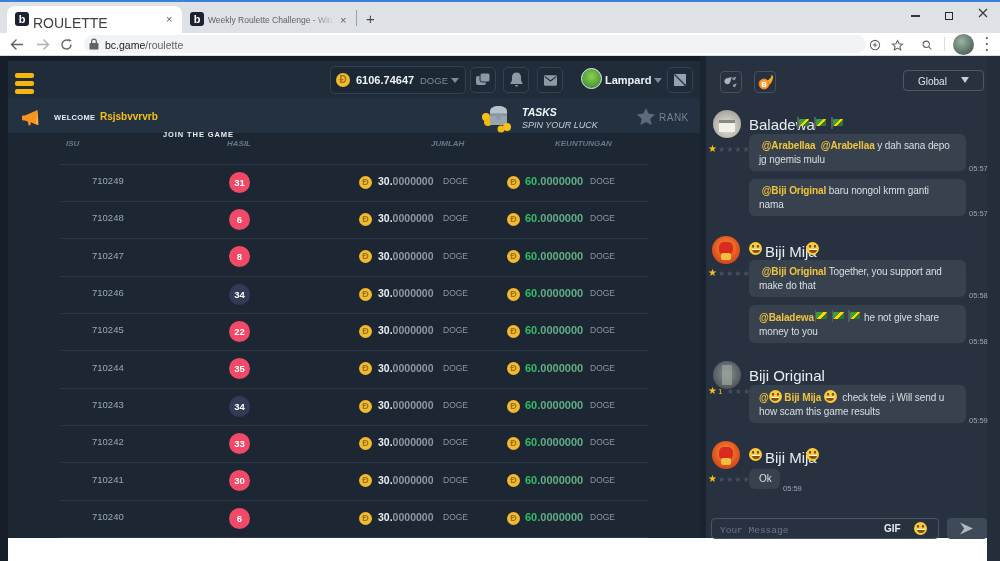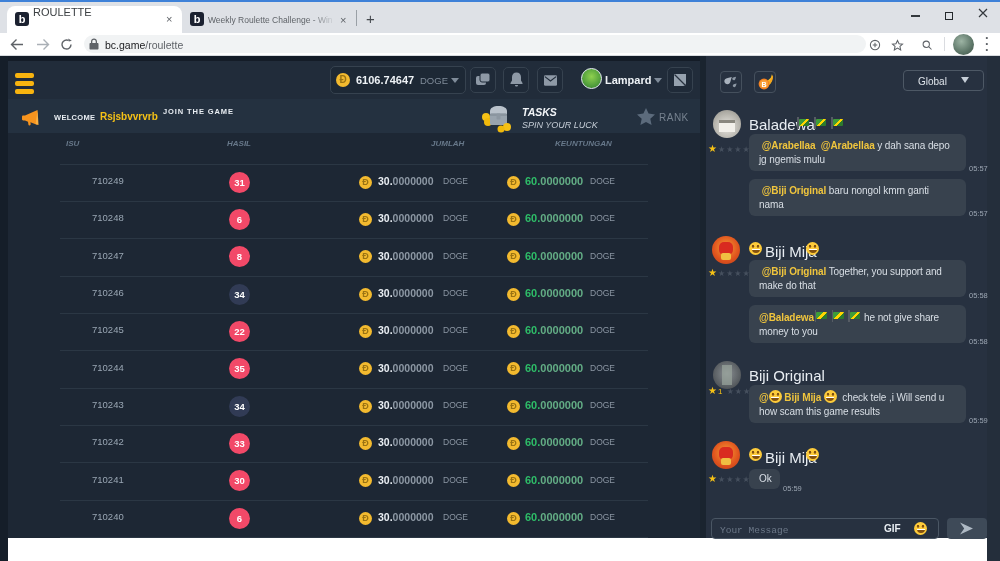--- a/index.html
+++ b/index.html
@@ -6,21 +6,21 @@
   html,body { width:1000px; height:561px; overflow:hidden; font-family:"Liberation Sans", sans-serif; background:#fff; }
   .abs { position:absolute; }
   #stage { position:relative; width:1000px; height:561px; }
 
   
   #blue { left:0; top:0; width:1000px; height:2px; background:#3e81d8; }
   #tabbar { left:0; top:2px; width:1000px; height:31px; background:#dee1e6; }
   #tab1 { left:7px; top:6px; width:175px; height:27px; background:#fff; border-radius:8px 8px 0 0; }
   .fav { width:14px; height:14px; background:#1b2130; border-radius:3px; color:#fff; font-size:11px; font-weight:bold; text-align:center; line-height:14px; }
   #tab1 .fav { position:absolute; left:8px; top:6px; }
-  #tab1 .t { position:absolute; left:26px; top:0; font-size:11px; color:#3c4043; }
+  #tab1 .t { position:absolute; left:26px; top:9px; font-size:14px; color:#3c4043; }
   .tclose { color:#5f6368; font-size:11px; }
   #tab1 .tclose { position:absolute; left:159px; top:7px; }
   #tab2fav { left:190px; top:12px; }
   #tab2t { left:208px; top:15px; font-size:8.5px; color:#5f6368; width:128px; overflow:hidden; white-space:nowrap; -webkit-mask-image:linear-gradient(90deg,#000 80%,transparent); }
   #tab2x { left:340px; top:14px; }
   #tabdiv { left:356px; top:10px; width:1px; height:16px; background:#9aa0a6; }
   #newtab { left:366px; top:10px; font-size:15px; color:#45494e; font-weight:400; }
   #toolbar { left:0; top:33px; width:1000px; height:23px; background:#fff; border-bottom:1px solid #d8dbdf; }
   #omni { left:84px; top:35px; width:782px; height:18px; background:#f1f3f4; border-radius:9px; }
   #url { left:105px; top:39px; font-size:10.5px; color:#202124; }
@@ -177,21 +177,21 @@
       <path fill="#95a1ae" d="M2 2h12v9a3 3 0 0 1-3 3H2z"></path>
       <path d="M2.5 2.5l11 11" stroke="#27313f" stroke-width="1.2"></path>
     </svg>
 
   <svg class="abs" style="left:21px;top:108px;" width="19" height="19" viewBox="0 0 19 19">
       <path fill="#f7941e" d="M16.5 2L4 7.5H2.2C1.5 7.5 1 8 1 8.7v2.6c0 .7.5 1.2 1.2 1.2H4l3 1.2.4 2.7c.1.6.6 1 1.2 1 .7 0 1.2-.6 1.1-1.3l-.3-1.9 7.1 2.9z"></path>
       <path fill="#fcb040" d="M16.5 2l1 15.1-2.9-1.2z"></path>
     </svg>
   <div class="abs" style="left:54px;top:113px;font-size:7.5px;font-weight:bold;color:#e8edf2;letter-spacing:.3px;">WELCOME</div>
   <div class="abs" style="left:100px;top:111px;font-size:10px;font-weight:bold;color:#f5c116;">Rsjsbvvrvrb</div>
-  <div class="abs" style="left:163px;top:107px;font-size:7.5px;font-weight:bold;color:#e8edf2;letter-spacing:.9px;">JOIN THE GAME</div>
+  <div class="abs" style="left:163px;top:130px;font-size:7.5px;font-weight:bold;color:#e8edf2;letter-spacing:.9px;">JOIN THE GAME</div>
 
   <svg class="abs" style="left:481px;top:103px;" width="34" height="30" viewBox="0 0 34 30">
     <circle cx="5" cy="14" r="4" fill="#f5c116"></circle>
       <circle cx="7" cy="19" r="4" fill="#f0b90b"></circle>
     <path d="M9 8c0-3 3.5-5 8.5-5s8.5 2 8.5 5v3H9z" fill="#b9c2cb"></path>
     <rect x="9" y="10" width="17" height="12" rx="1.5" fill="#99a4ae"></rect>
     <path d="M9 12h17" stroke="#7c8791" stroke-width="1"></path>
     <rect x="15.5" y="10.5" width="4" height="6" rx="1" fill="#8d98a2"></rect>
     <circle cx="26" cy="24" r="4" fill="#f5c116"></circle>
       <circle cx="20" cy="26" r="3.5" fill="#f0b90b"></circle>

